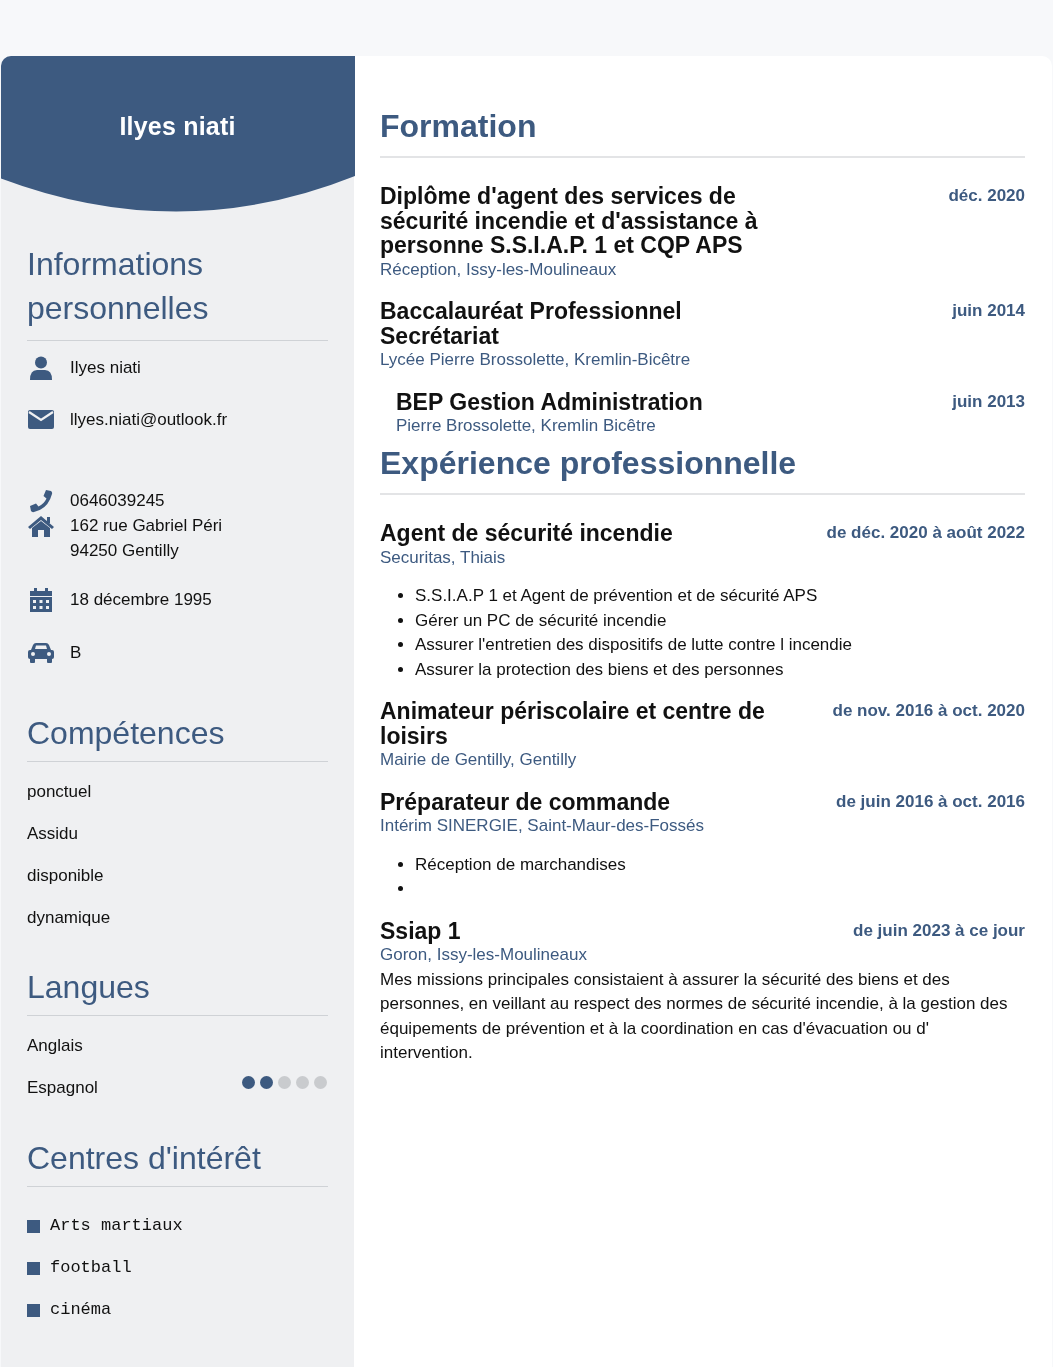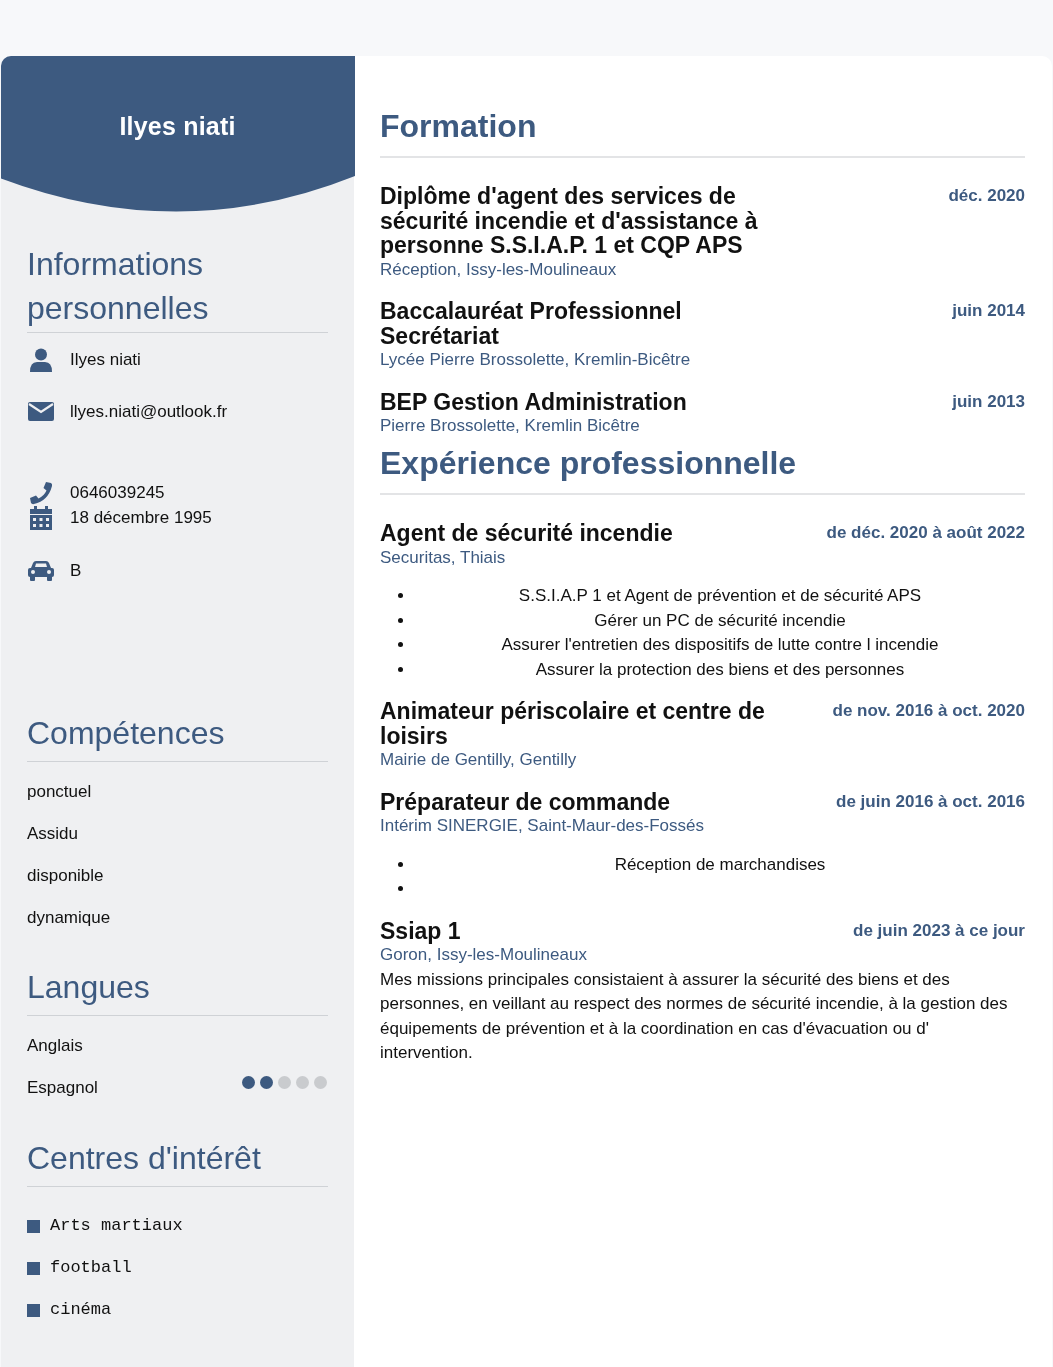--- a/index.html
+++ b/index.html
@@ -40,21 +40,21 @@
     font-weight: bold;
     font-size: 25px;
     letter-spacing: 0.2px;
   }
   .side-section { position: absolute; left: 26px; width: 301px; }
   .side-title {
     color: #3d5a80;
     font-size: 32px;
     line-height: 44px;
     font-weight: normal;
-    padding-bottom: 2px;
+    padding-bottom: 10px;
     border-bottom: 1px solid #cfd2d6;
   }
   .info-list { list-style: none; margin-top: 14px; }
   .info-row { display: flex; align-items: flex-start; font-size: 17px; line-height: 25px; }
   .info-icon { width: 28px; height: 25px; margin-right: 15px; display: flex; align-items: center; justify-content: center; flex: none; }
   .info-icon svg { display: block; }
   .plain-list { list-style: none; margin-top: 18px; }
   .plain-list li { font-size: 17px; line-height: 24px; height: 42px; }
   .lang-row { display: flex; justify-content: space-between; }
   .dots { display: flex; gap: 5px; margin-right: 1px; }
@@ -70,21 +70,21 @@
     line-height: 44px;
     padding-bottom: 8px;
     border-bottom: 2px solid #e3e4e6;
   }
   .entry { margin-top: 0; }
   .entry-head { display: flex; justify-content: space-between; align-items: flex-start; }
   .entry-title { font-weight: bold; font-size: 23px; line-height: 24.5px; width: 400px; }
   .entry-date { font-weight: bold; font-size: 17px; line-height: 24.5px; color: #3d5a80; text-align: right; white-space: nowrap; }
   .entry-org { color: #3d5a80; font-size: 17px; line-height: 24.5px; }
   .bullets { margin-top: 14px; padding-left: 35px; font-size: 17px; line-height: 24.5px; }
-  .bullets li { padding-left: 0; text-align: center; }
+  .bullets li { padding-left: 0; }
   .desc { font-size: 17px; line-height: 24.5px; width: 630px; }
 </style>
 </head>
 <body>
 
 <div class="page">
   <aside class="sidebar">
     <div class="header-arc">
       <svg width="355" height="158" viewBox="0 0 355 158">
         <path d="M0 0 H355 V120 Q180 190 0 122 Z" fill="#3d5a80"></path>
@@ -113,20 +113,33 @@
           </span>
           <span>llyes.niati@outlook.fr</span>
         </li>
         <li class="info-row" style="height:53px;align-items:flex-end;">
           <span class="info-icon">
             <svg width="24" height="24" viewBox="0 0 24 24">
                 <path d="M22 2 L17 1 L14.5 7 L17.5 9.5 Q15 15 9.5 17.5 L7 14.5 L1 17 L2 22 Q3 23.5 5 23 Q19 20 23 5 Q23.5 3 22 2 Z" fill="#3d5a80"></path>
               </svg>
           </span>
           <span>0646039245</span>
+        </li>
+        <li class="info-row" style="height:74px;">
+          <span class="info-icon">
+            <svg width="28" height="22" viewBox="0 0 28 22">
+                <path d="M14 1 L27 12 L25 14 L14 5 L3 14 L1 12 Z" fill="#3d5a80"></path>
+                <path d="M5 13 L14 6 L23 13 V22 H17 V15 H11 V22 H5 Z" fill="#3d5a80"></path>
+                <rect x="20" y="2" width="3" height="6" fill="#3d5a80"></rect>
+              </svg>
+          </span>
+          <span>
+            <span style="display:block">162 rue Gabriel Péri</span>
+            <span style="display:block">94250 Gentilly</span>
+          </span>
         </li>
         <li class="info-row" style="height:53px;">
           <span class="info-icon">
             <svg width="22" height="24" viewBox="0 0 22 24">
                 <rect x="4" y="0" width="3" height="5" fill="#3d5a80"></rect>
                 <rect x="15" y="0" width="3" height="5" fill="#3d5a80"></rect>
                 <rect x="0" y="3" width="22" height="5" fill="#3d5a80"></rect>
                 <rect x="0" y="9" width="22" height="15" fill="#3d5a80"></rect>
                 <g fill="#eff0f2">
                   <rect x="3" y="12" width="3" height="3"></rect>
@@ -216,21 +229,21 @@
         </div>
         <div class="entry-org">Réception, Issy-les-Moulineaux</div>
       </div>
       <div class="entry" style="margin-top:17px;">
         <div class="entry-head">
           <div class="entry-title">Baccalauréat Professionnel Secrétariat</div>
           <div class="entry-date">juin 2014</div>
         </div>
         <div class="entry-org">Lycée Pierre Brossolette, Kremlin-Bicêtre</div>
       </div>
-      <div class="entry" style="margin-top:17px;">
+      <div class="entry" style="margin-top:17px;margin-left:16px;">
         <div class="entry-head">
           <div class="entry-title">BEP Gestion Administration</div>
           <div class="entry-date">juin 2013</div>
         </div>
         <div class="entry-org">Pierre Brossolette, Kremlin Bicêtre</div>
       </div>
     </section>
 
     <section style="position:absolute; top:385px; width:645px;">
       <h2 class="main-title">Expérience professionnelle</h2>

